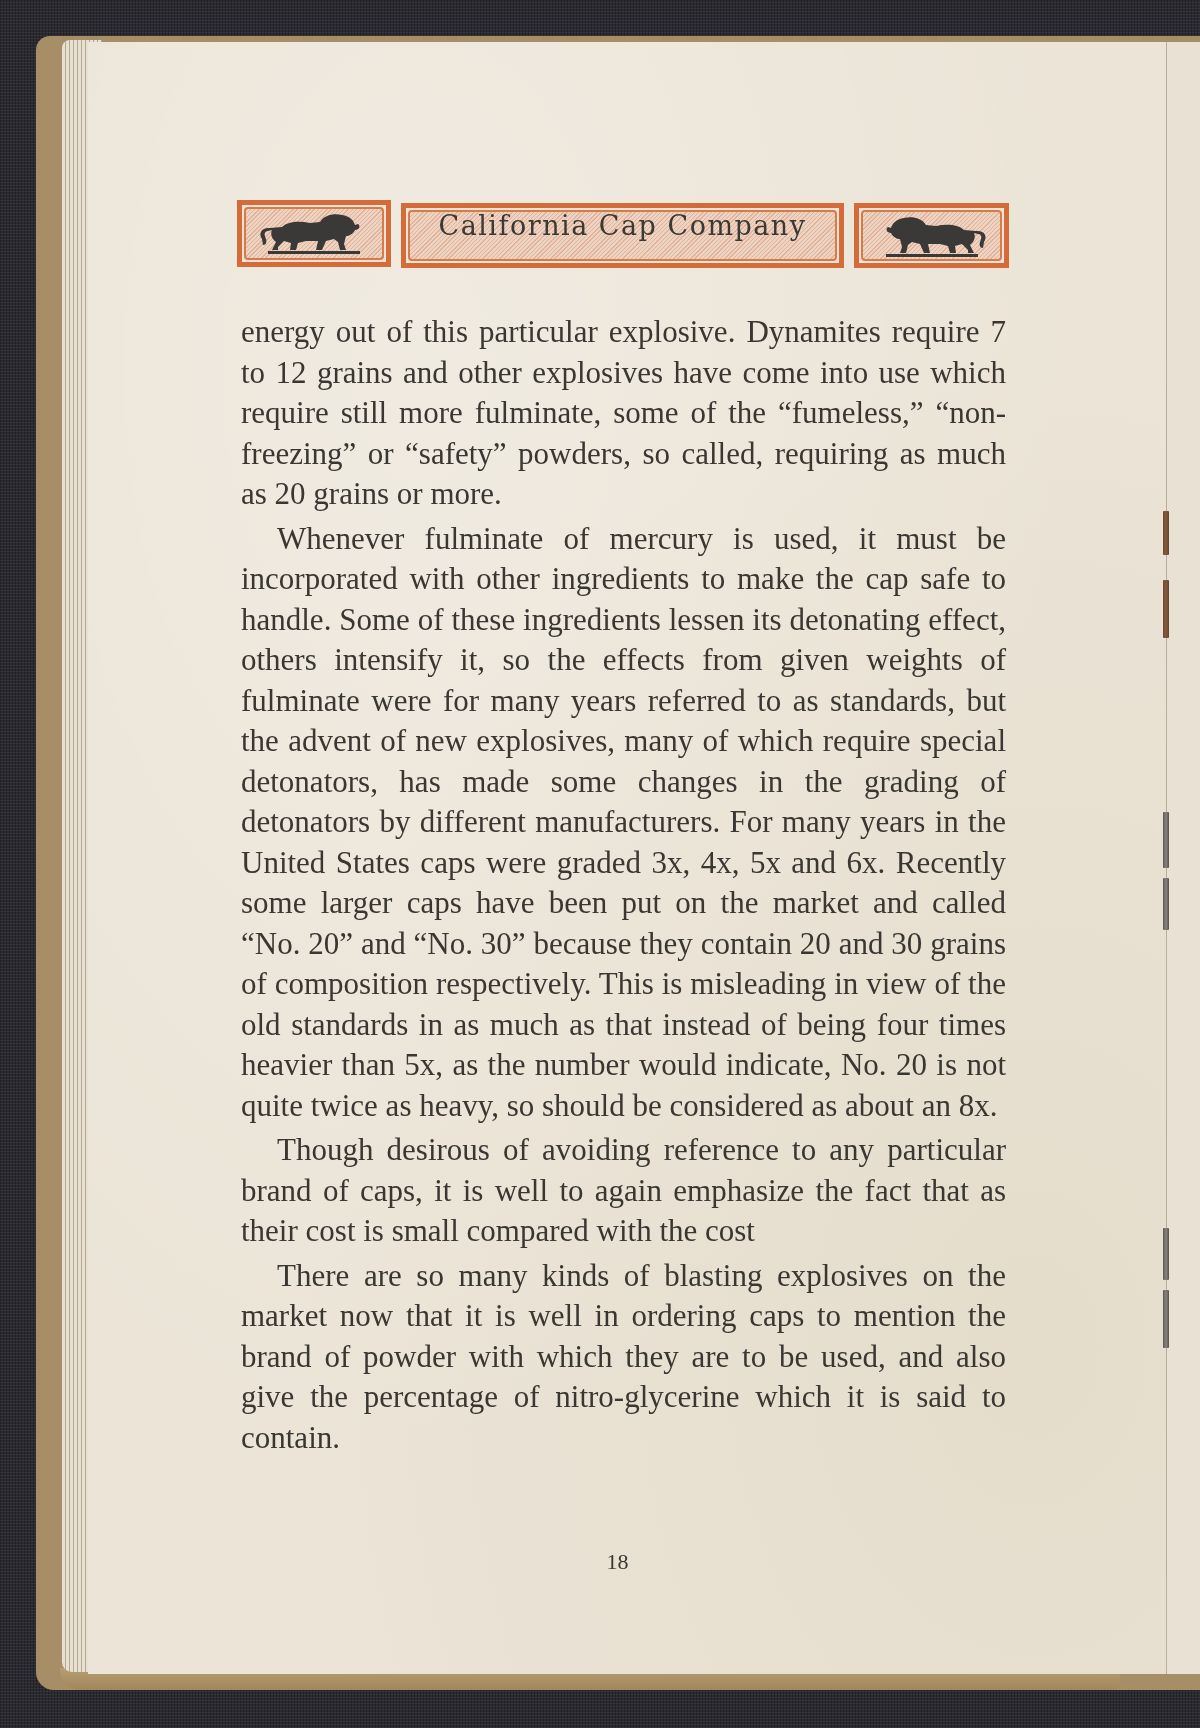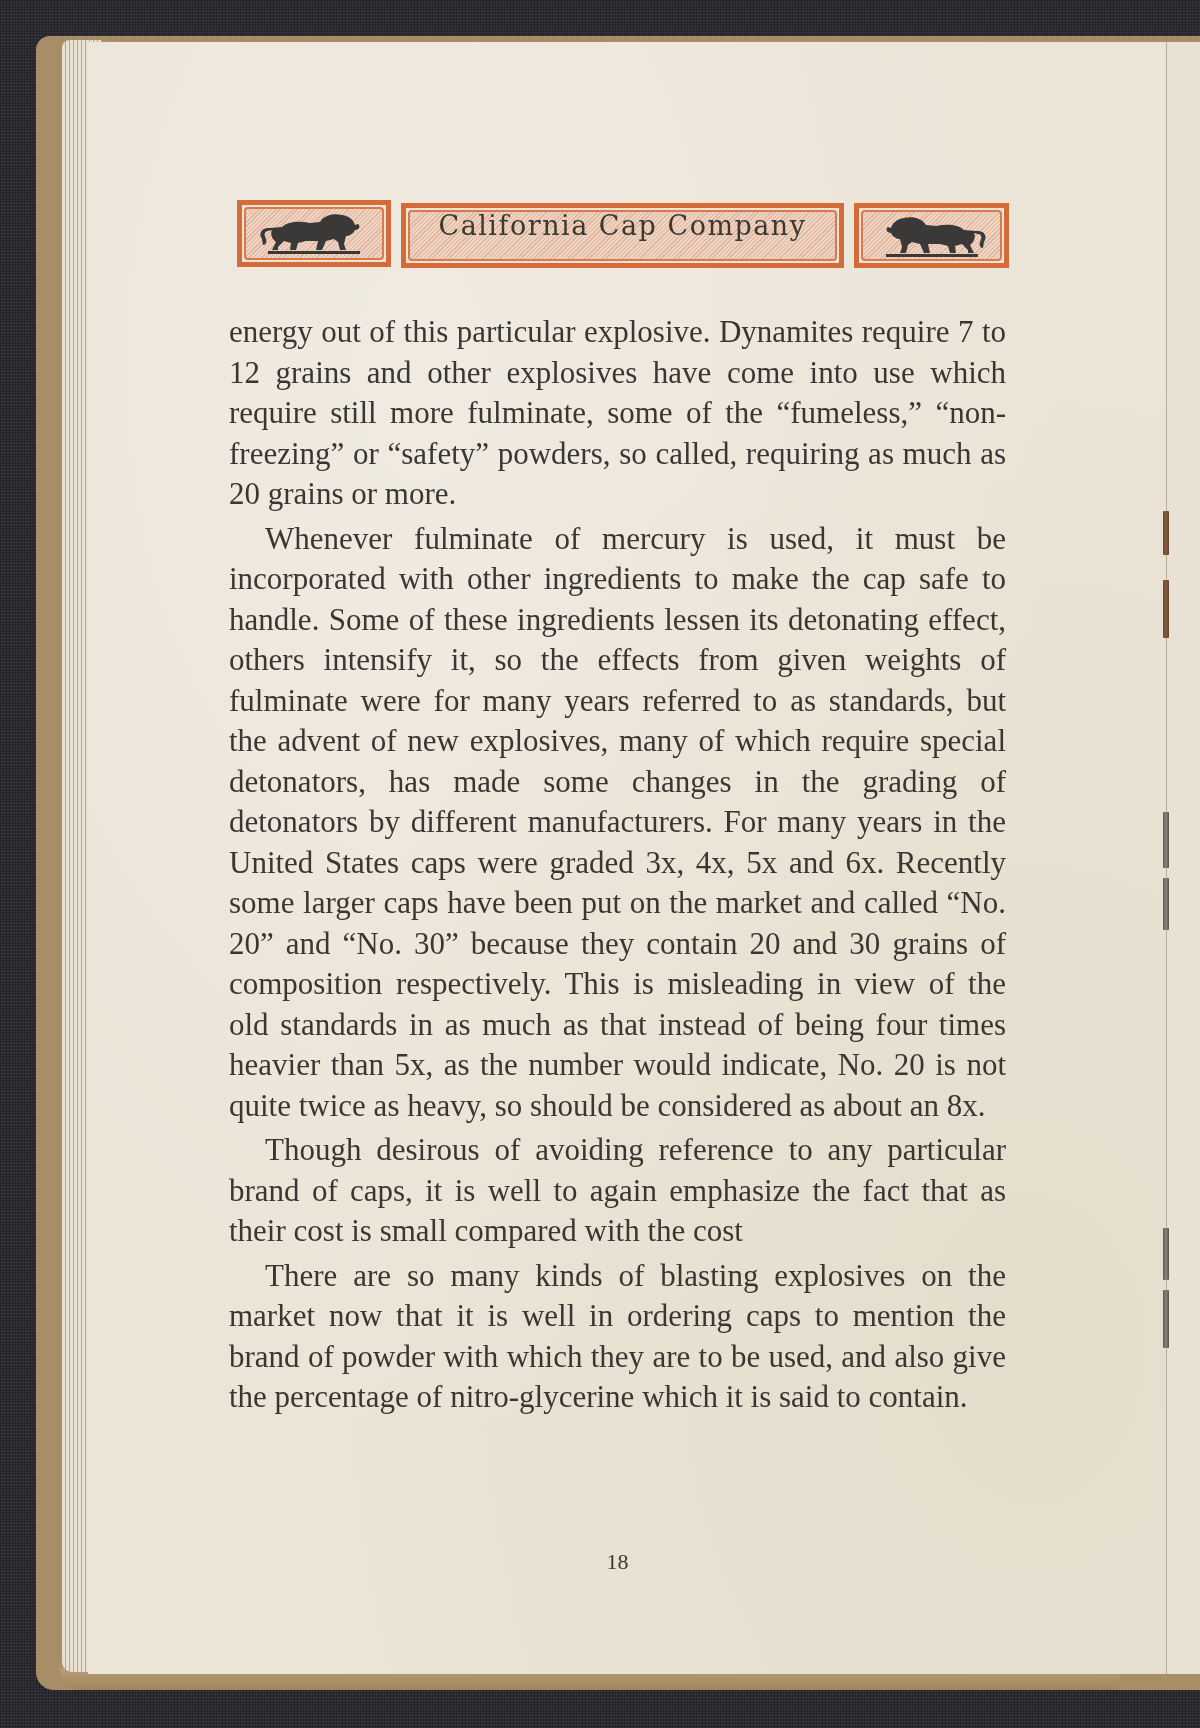--- a/index.html
+++ b/index.html
@@ -61,21 +61,21 @@
   .hdr-title {
     font-family:"DejaVu Serif", serif; font-size:27px; color:#3c3833;
     letter-spacing:1.5px; position:relative; top:-2px;
   }
 
   .text {
     position:absolute; left:229px; top:312px; width:777px;
     font-family:"Liberation Serif", serif; font-size:31px; line-height:40.5px;
     color:#3a3632; text-align:justify;
   }
-  .text p { margin:0 0 4px 0; text-indent:36px; text-align-last:left; }
+  .text p { margin:0 0 4px 12px; text-indent:36px; text-align-last:left; }
   .text p.first { text-indent:0; }
   .pagenum {
     position:absolute; left:0; width:1235px; top:1549px; text-align:center;
     font-family:"Liberation Serif", serif; font-size:22px; color:#3a3632;
   }
 </style>
 </head>
 <body>
 
 <div class="cover-edge"></div>

